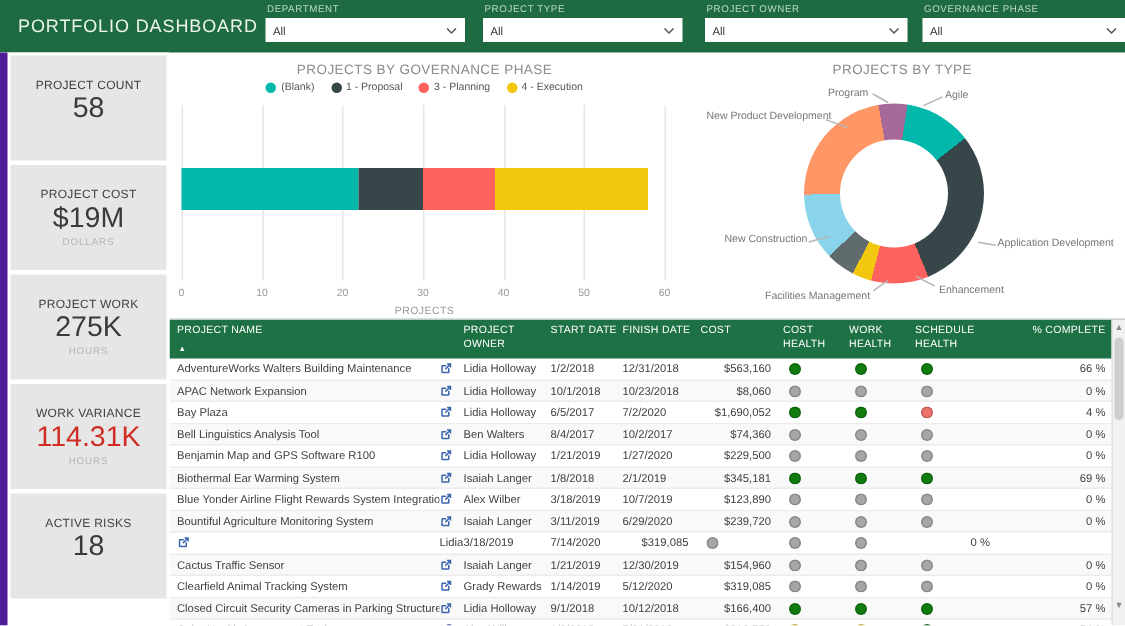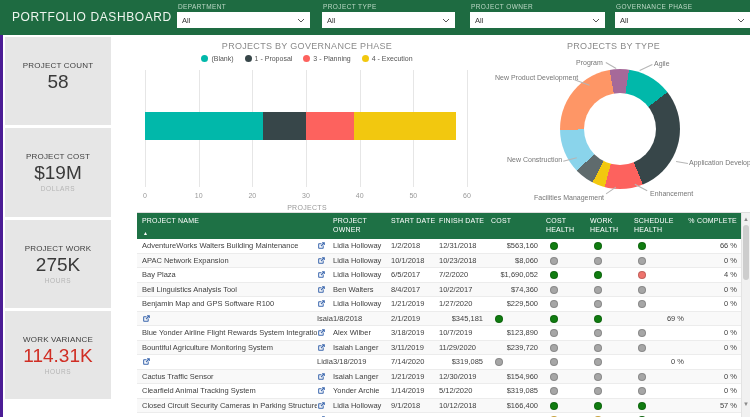--- a/index.html
+++ b/index.html
@@ -14,29 +14,29 @@
   .filters { display:flex; padding-top:3px; }
   .filter { display:flex; flex-direction:column; }
   .f1{width:133px;margin-right:12px}.f2{width:133px;margin-right:15px}
   .f3{width:135px;margin-right:10px}.f4{width:135px}
   .filter .flabel { font-size:6.5px; letter-spacing:.4px; color:#bcd8c6; height:9px; padding-left:1px; }
   .dropdown { height:16px; background:#fff; color:#333; font-size:7.5px; display:flex;
     align-items:center; justify-content:space-between; padding:0 5px; cursor:pointer; }
 
   
   .content { display:flex; height:382px; }
-  aside { width:113px; border-left:3px solid #4c1d95; padding:2px 2px 18px 2px;
+  aside { width:113px; border-left:5px solid #4c1d95; padding:2px 2px 18px 2px;
     display:flex; flex-direction:column; gap:3px; background:#fff; }
   .kpi { background:#e6e6e6; flex:1; display:flex; flex-direction:column;
     align-items:center; justify-content:center; }
   .kpi .klabel { font-size:8px; color:#404040; letter-spacing:.2px; }
   .kpi .kvalue { font-size:19px; color:#3a3a3a; margin-top:1px; }
   .kpi .kvalue.neg { color:#d02e24; }
   .kpi .kunit { font-size:6.5px; color:#b5b5b5; letter-spacing:.6px; margin-top:1px; min-height:7px; }
-  main { flex:1; position:relative;margin-left:24px; }
+  main { flex:1; position:relative; }
   .charts { height:177px; display:flex; }
 
   
   .bar-panel { width:340px; position:relative; }
   .chart-title { text-align:center; font-size:9px; color:#8a8a8a; padding-top:6px;
     letter-spacing:.3px; white-space:nowrap; }
   .legend { display:flex; justify-content:center; align-items:center; gap:11px;
     margin-top:4px; font-size:7px; color:#555; }
   .legend-item { display:flex; align-items:center; gap:3px; cursor:pointer; }
   .ldot { width:7px; height:7px; border-radius:50%; }
@@ -150,20 +150,25 @@
   </div>
         <div class="kpi">
     <div class="klabel">PROJECT WORK</div>
     <div class="kvalue">275K</div>
     <div class="kunit">HOURS</div>
   </div>
         <div class="kpi">
     <div class="klabel">WORK VARIANCE</div>
     <div class="kvalue neg">114.31K</div>
     <div class="kunit">HOURS</div>
+  </div>
+        <div class="kpi">
+    <div class="klabel">ACTIVE RISKS</div>
+    <div class="kvalue">18</div>
+    <div class="kunit"></div>
   </div>
       </aside>
 
     <main>
       <section class="charts">
 
         <div class="bar-panel">
           <div class="chart-title">PROJECTS BY GOVERNANCE PHASE</div>
           <div class="legend" id="bar-legend">
               <div class="legend-item">
@@ -321,20 +326,21 @@
     <div class="c owner">Lidia Holloway</div>
     <div class="c start">1/21/2019</div>
     <div class="c finish">1/27/2020</div>
     <div class="c cost">$229,500</div>
     <div class="c hd"><span class="dot" style="background: rgb(166, 166, 166);"></span></div>
     <div class="c hd"><span class="dot" style="background: rgb(166, 166, 166);"></span></div>
     <div class="c hd"><span class="dot" style="background: rgb(166, 166, 166);"></span></div>
     <div class="c pct">0 %</div>
   </div>
             <div class="tgrid trow">
+    <div class="c name">Biothermal Ear Warming System</div>
     <div class="c icon-cell">
       <svg width="9" height="9" viewBox="0 0 16 16">
                   <path fill="none" stroke="#3a66ad" stroke-width="1.8" d="M9 3h4v4M13 3 7 9M11 8v4.5a.5.5 0 0 1-.5.5h-7a.5.5 0 0 1-.5-.5v-7a.5.5 0 0 1 .5-.5H8"></path>
                 </svg>
     </div>
     <div class="c owner">Isaiah Langer</div>
     <div class="c start">1/8/2018</div>
     <div class="c finish">2/1/2019</div>
     <div class="c cost">$345,181</div>
     <div class="c hd"><span class="dot" style="background: rgb(16, 124, 16);"></span></div>
@@ -360,21 +366,21 @@
   </div>
             <div class="tgrid trow">
     <div class="c name">Bountiful Agriculture Monitoring System</div>
     <div class="c icon-cell">
       <svg width="9" height="9" viewBox="0 0 16 16">
                   <path fill="none" stroke="#3a66ad" stroke-width="1.8" d="M9 3h4v4M13 3 7 9M11 8v4.5a.5.5 0 0 1-.5.5h-7a.5.5 0 0 1-.5-.5v-7a.5.5 0 0 1 .5-.5H8"></path>
                 </svg>
     </div>
     <div class="c owner">Isaiah Langer</div>
     <div class="c start">3/11/2019</div>
-    <div class="c finish">11/29/2020</div>
+    <div class="c finish">6/29/2020</div>
     <div class="c cost">$239,720</div>
     <div class="c hd"><span class="dot" style="background: rgb(166, 166, 166);"></span></div>
     <div class="c hd"><span class="dot" style="background: rgb(166, 166, 166);"></span></div>
     <div class="c hd"><span class="dot" style="background: rgb(166, 166, 166);"></span></div>
     <div class="c pct">0 %</div>
   </div>
             <div class="tgrid trow">
     <div class="c icon-cell">
       <svg width="9" height="9" viewBox="0 0 16 16">
                   <path fill="none" stroke="#3a66ad" stroke-width="1.8" d="M9 3h4v4M13 3 7 9M11 8v4.5a.5.5 0 0 1-.5.5h-7a.5.5 0 0 1-.5-.5v-7a.5.5 0 0 1 .5-.5H8"></path>
@@ -405,21 +411,21 @@
     <div class="c hd"><span class="dot" style="background: rgb(166, 166, 166);"></span></div>
     <div class="c pct">0 %</div>
   </div>
             <div class="tgrid trow">
     <div class="c name">Clearfield Animal Tracking System</div>
     <div class="c icon-cell">
       <svg width="9" height="9" viewBox="0 0 16 16">
                   <path fill="none" stroke="#3a66ad" stroke-width="1.8" d="M9 3h4v4M13 3 7 9M11 8v4.5a.5.5 0 0 1-.5.5h-7a.5.5 0 0 1-.5-.5v-7a.5.5 0 0 1 .5-.5H8"></path>
                 </svg>
     </div>
-    <div class="c owner">Yonder Archie</div>
+    <div class="c owner">Grady Rewards</div>
     <div class="c start">1/14/2019</div>
     <div class="c finish">5/12/2020</div>
     <div class="c cost">$319,085</div>
     <div class="c hd"><span class="dot" style="background: rgb(166, 166, 166);"></span></div>
     <div class="c hd"><span class="dot" style="background: rgb(166, 166, 166);"></span></div>
     <div class="c hd"><span class="dot" style="background: rgb(166, 166, 166);"></span></div>
     <div class="c pct">0 %</div>
   </div>
             <div class="tgrid trow">
     <div class="c name">Closed Circuit Security Cameras in Parking Structures</div>

